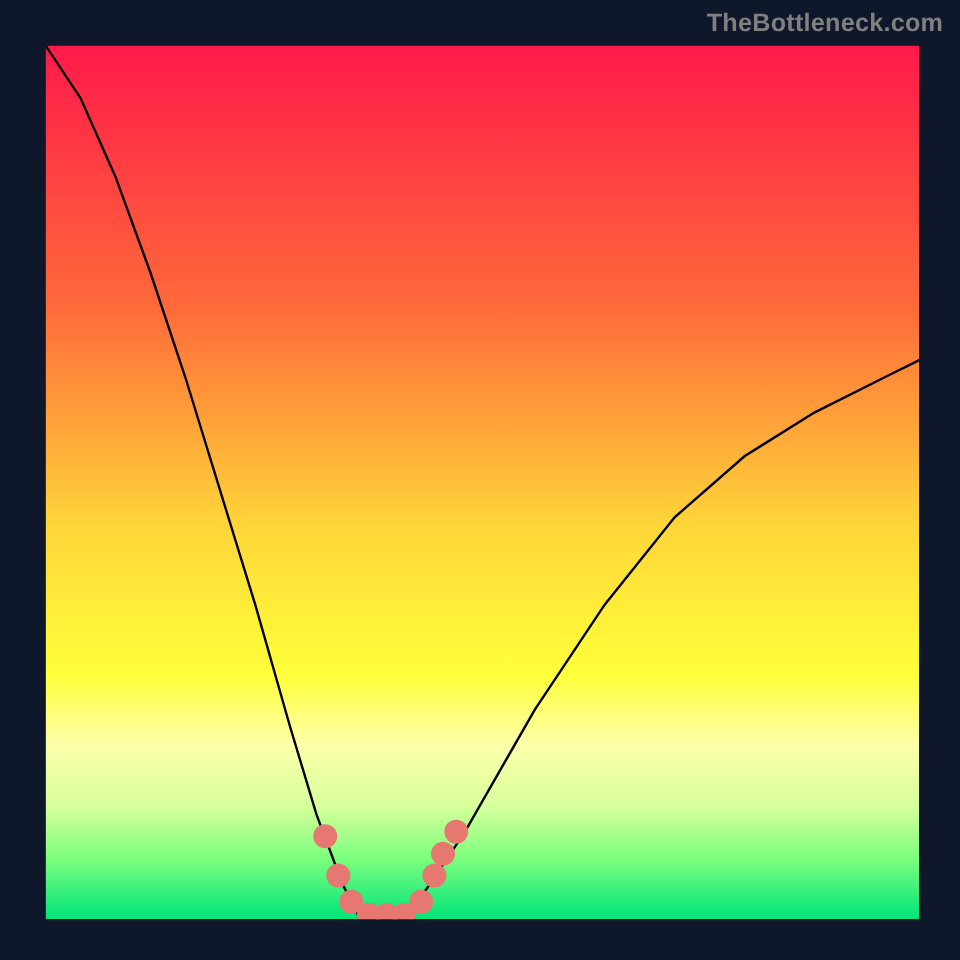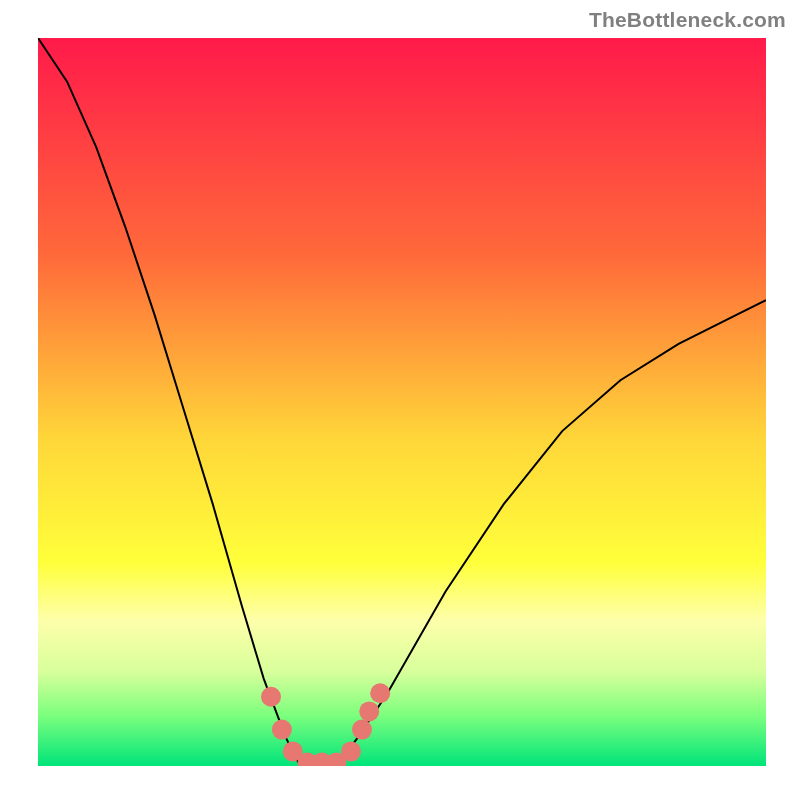--- a/index.html
+++ b/index.html
@@ -8,21 +8,21 @@
     width: 800px;
     height: 800px;
     background: #000;
     font-family: Arial, Helvetica, sans-serif;
     overflow: hidden;
   }
   .frame {
     position: relative;
     width: 800px;
     height: 800px;
-    background: #ffffff;
+    background: #0f172a;
   }
   .watermark {
     position: absolute;
     top: 8px;
     right: 14px;
     color: #808080;
     font-size: 21px;
     font-weight: 600;
     letter-spacing: 0.2px;
     z-index: 10;

